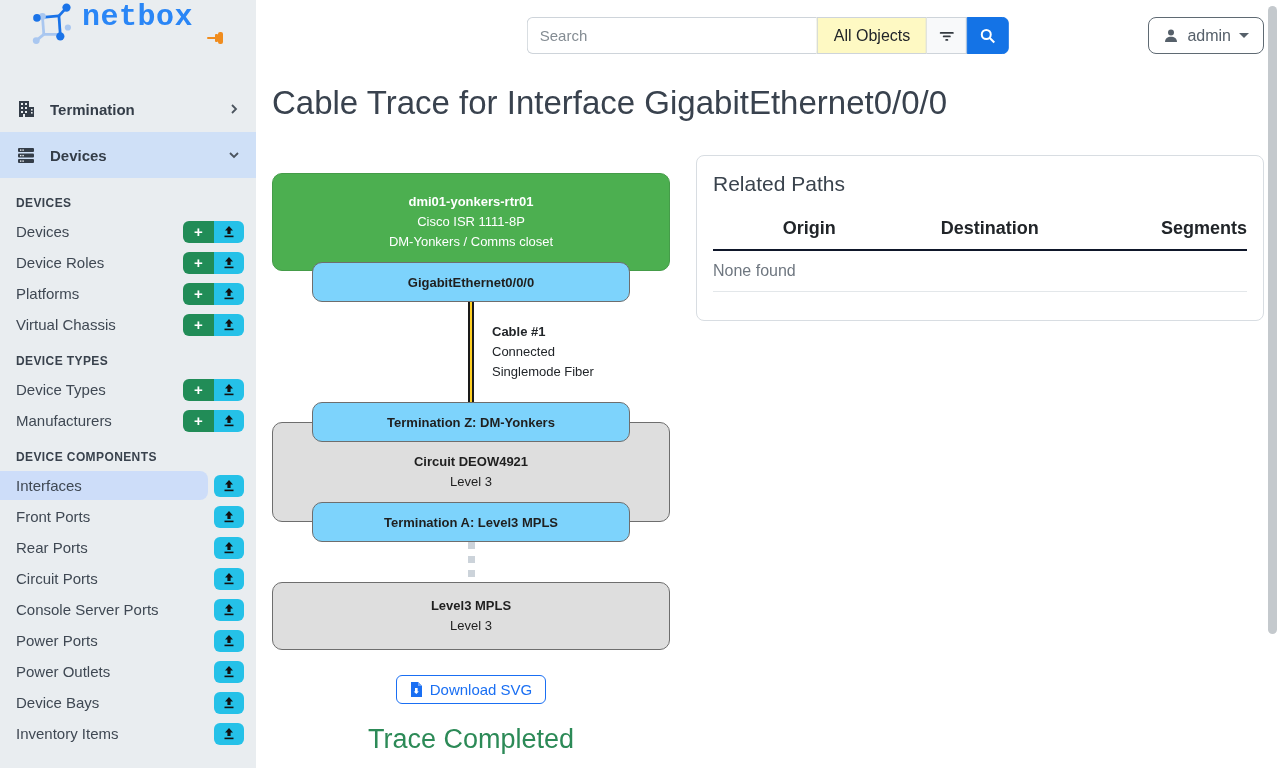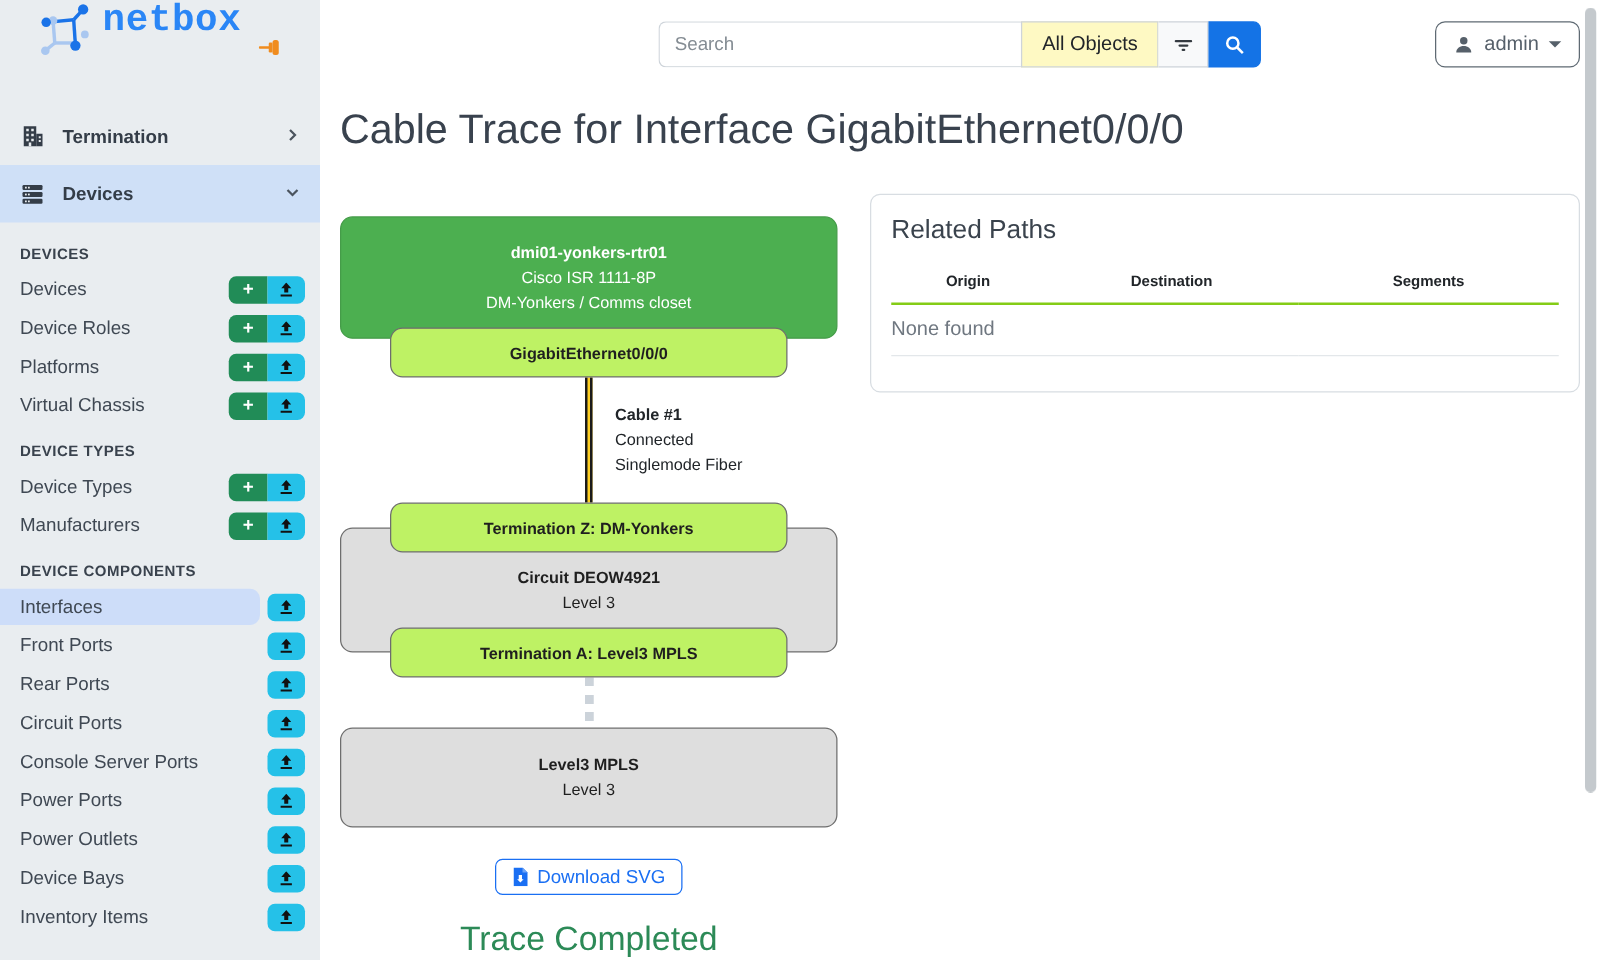--- a/index.html
+++ b/index.html
@@ -87,59 +87,59 @@
   .trace-col { width:398px; min-width:398px; display:flex; flex-direction:column; align-items:center; padding-top:18px; }
 
   .node-box {
     width:398px; border-radius:10px; display:flex; flex-direction:column;
     align-items:center; justify-content:center; text-align:center;
     font-size:13px; line-height:20px; cursor:pointer;
   }
   .node-device { height:98px; background:#4caf50; border:1px solid #459c49; color:#fff; position:relative; z-index:1; }
   .node-title { font-weight:700; }
   .attach-box {
-    width:318px; height:40px; background:#bef264; border:1px solid #6e6e6e; border-radius:10px;
+    width:318px; height:40px; background:#7dd3fc; border:1px solid #6e6e6e; border-radius:10px;
     display:flex; align-items:center; justify-content:center;
     font-size:13px; font-weight:700; color:#1f1f1f; position:relative; z-index:2; cursor:pointer;
   }
   .iface-box { margin-top:-9px; }
   .cable-seg { position:relative; width:100%; height:100px; }
   .cable-line {
     position:absolute; left:50%; transform:translateX(-50%); top:0; bottom:0;
     width:6px; background:#ffd024; border-left:2px solid #1a1a1a; border-right:2px solid #1a1a1a;
   }
   .cable-info { position:absolute; left:calc(50% + 21px); top:20px; font-size:13px; line-height:20px; color:#212529; text-align:left; }
   .cable-info .cbl-name { font-weight:700; }
   .node-circuit { height:100px; background:#dedede; border:1px solid #6e6e6e; color:#1f1f1f; margin-top:-20px; z-index:1; position:relative; }
   .term-a { margin-top:-20px; }
   .dotted-conn {
     width:7px; height:40px;
     background:repeating-linear-gradient(to bottom,#ccd3da 0 7px,transparent 7px 14px);
   }
-  .node-provider { height:80px; background:#dedede; border:1px solid #6e6e6e; color:#1f1f1f; }
+  .node-provider { height:68px; background:#dedede; border:1px solid #6e6e6e; color:#1f1f1f; }
   .node-sub { font-weight:400; }
   .node-device .node-sub { color:#fff; }
 
   .dl-btn {
     margin-top:25px; display:flex; align-items:center; gap:7px;
     background:#fff; border:1px solid #1a6ff3; color:#1a6ff3; border-radius:6px;
     padding:5px 13px; font-size:15px; font-family:inherit; cursor:pointer;
   }
   .trace-status { margin-top:20px; font-size:27px; font-weight:400; color:#2c8a57; }
 
   
   .paths-card {
     flex:1; margin-left:26px; border:1px solid #d8dde2; border-radius:8px;
     padding:16px 16px 28px; background:#fff;
   }
   .paths-title { font-size:21px; font-weight:400; color:#3a434d; margin-bottom:14px; }
   .paths-table { width:100%; border-collapse:collapse; table-layout:fixed; }
   .paths-table th {
-    text-align:center; font-size:12px; font-weight:700; color:#212529;
-    padding:8px 0 10px; border-bottom:2px solid #84cc16;
+    text-align:right; font-size:18px; font-weight:700; color:#212529;
+    padding:8px 0 10px; border-bottom:2px solid #0f172a;
   }
   .paths-table td {
     font-size:16px; color:#6f7780; padding:11px 0; border-bottom:1px solid #e3e7ea;
   }
   .col-origin { width:23%; } .col-dest { width:38%; } .col-seg { width:39%; }
 
   .scroll-thumb {
     position:fixed; right:3px; top:6px; width:9px; height:628px;
     background:#c4c9cd; border-radius:5px; cursor:pointer;
   }

